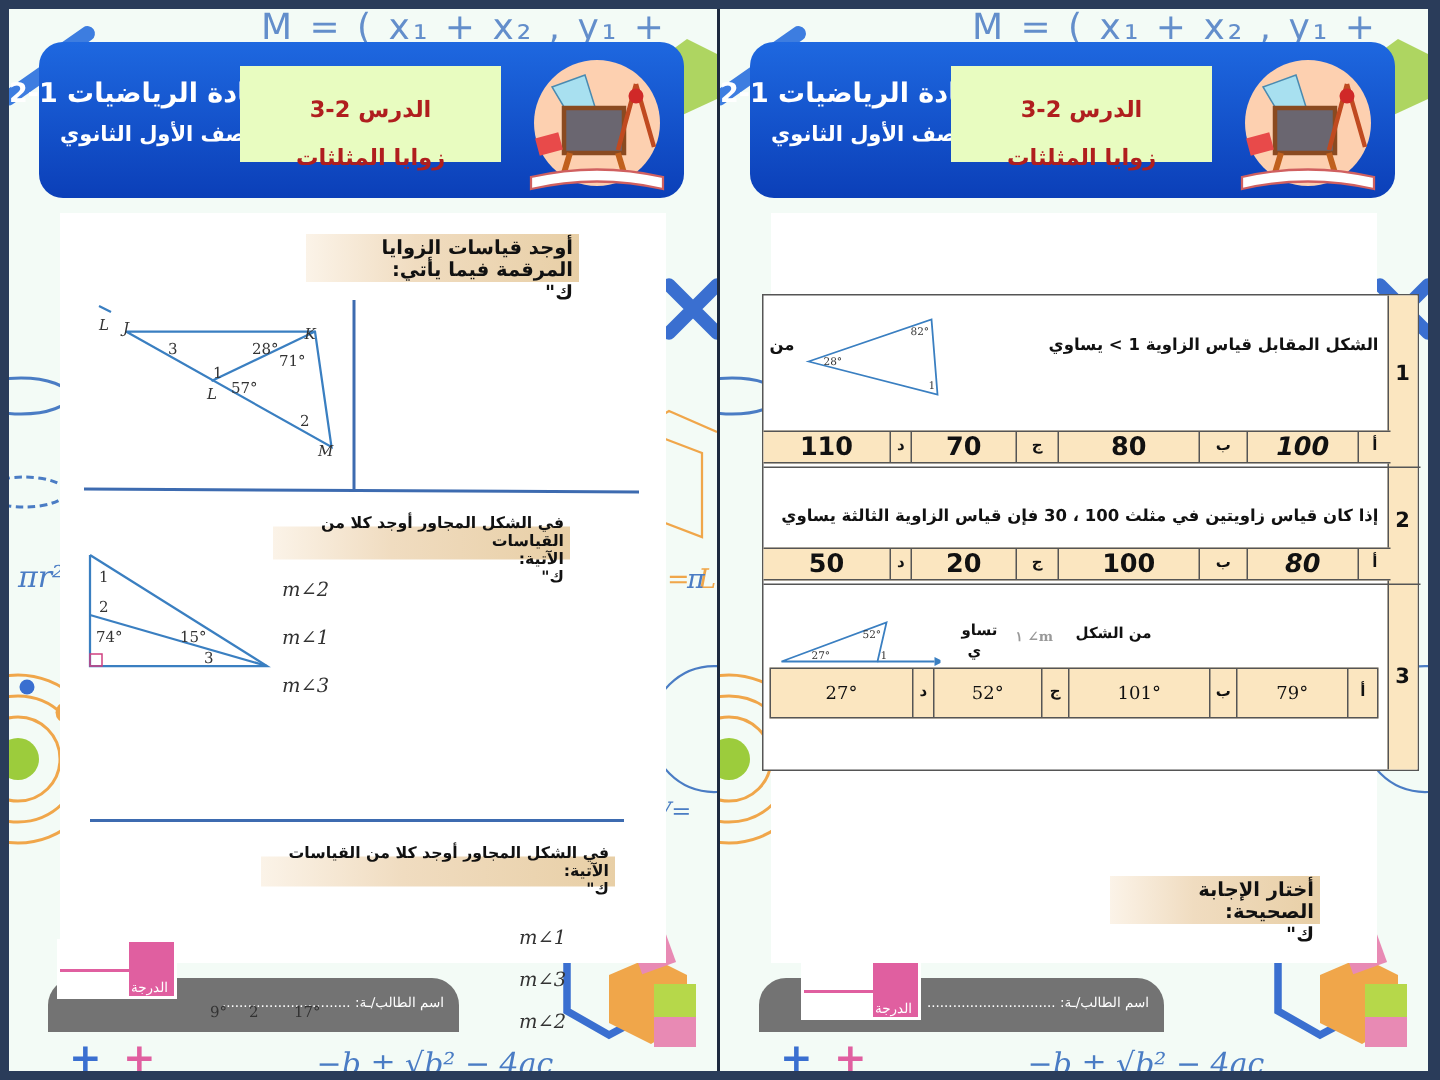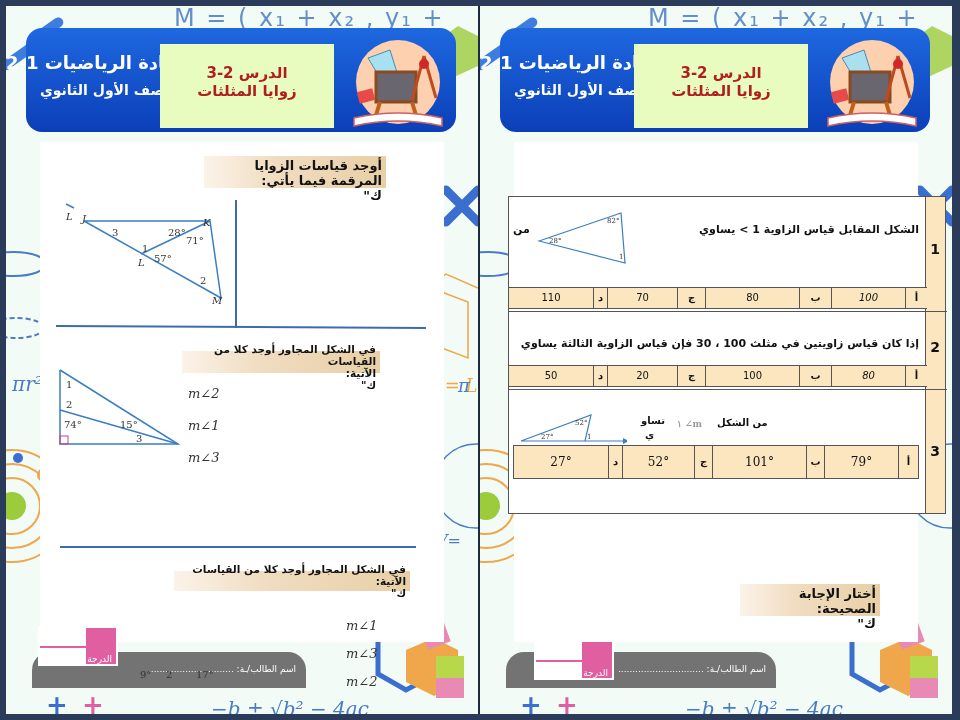--- a/index.html
+++ b/index.html
@@ -12,23 +12,23 @@
 
     
     .bg-formula { position: absolute; top: -2px; left: 168px; font-family: "DejaVu Sans", sans-serif; font-size: 24px; color: #4a7cc4; opacity: .85; letter-spacing: 2px; }
     .bg-stripe { position: absolute; height: 10px; border-radius: 6px; background: #3d7de0; transform: rotate(-35deg); }
     .bg-hex { position: absolute; }
 
     
     .header { position: absolute; top: 22px; left: 20px; width: 430px; height: 104px; background: linear-gradient(180deg,#1e68e0 0%,#0b3fb8 100%); border-radius: 16px; }
     .header-title { position: absolute; top: 24px; left: 0; width: 150px; text-align: left; padding-left: 6px; color: #fff; font-weight: bold; font-size: 18px; direction: rtl; white-space: nowrap; }
     .header-sub { position: absolute; top: 54px; left: 14px; color: #fff; font-weight: bold; font-size: 14px; direction: rtl; white-space: nowrap; }
-    .lesson-box { position: absolute; top: 16px; left: 134px; width: 174px; height: 84px; background: #e8fcc0; text-align: center; direction: rtl; }
+    .lesson-box { position: absolute; top: 16px; left: 134px; width: 174px; height: 64px; background: #e8fcc0; text-align: center; direction: rtl; }
     .lesson-num { margin-top: 20px; font-weight: bold; font-size: 15px; color: #b01e1e; }
-    .lesson-name { margin-top: 0; font-weight: bold; font-size: 15px; color: #b01e1e; }
+    .lesson-name { margin-top: 14px; font-weight: bold; font-size: 15px; color: #b01e1e; }
     .logo { position: absolute; top: 10px; right: 10px; width: 96px; height: 92px; }
 
     
     .content { position: absolute; top: 136px; left: 34px; width: 404px; height: 500px; background: #fff; }
 
     .task-banner { position: absolute; height: 32px; background: linear-gradient(270deg,#e8cfa6 0%,#f0dcc0 60%,#fbf3e8 100%); direction: rtl; text-align: right; font-weight: bold; font-size: 13px; color: #111; line-height: 15px; padding: 2px 4px 0 0; }
     .task-banner.small { font-size: 10.5px; line-height: 12px; }
 
     .math-label { position: absolute; font-family: "DejaVu Serif", serif; font-style: italic; font-size: 13px; color: #333; }
     .diagram-label { font-family: "DejaVu Serif", serif; font-size: 10px; fill: #333; }
@@ -42,21 +42,21 @@
 
     
     .mcq { position: absolute; top: 190px; left: 28px; width: 438px; height: 318px; background: #fff; border: 1px solid #555; }
     .q-numcol { position: absolute; right: 0; top: 0; width: 20px; height: 100%; background: #fbe6c0; border-left: 1px solid #555; }
     .q-num { position: absolute; right: 0; width: 20px; text-align: center; font-weight: bold; font-size: 14px; color: #111; }
     .q-sep { position: absolute; left: 0; width: 438px; height: 1px; background: #555; }
     .q-text { position: absolute; direction: rtl; font-weight: bold; font-size: 11px; color: #111; white-space: nowrap; }
     .opt-row { position: absolute; display: flex; flex-direction: row-reverse; height: 22px; border-top: 1px solid #555; border-bottom: 1px solid #555; background: #fbe6c0; }
     .opt-row.boxed { border: 1px solid #555; height: 34px; }
     .opt-letter { width: 22px; border-left: 1px solid #555; text-align: center; font-size: 10px; font-weight: bold; line-height: 20px; color: #111; }
-    .opt-val { border-left: 1px solid #555; text-align: center; font-weight: normal; font-size: 10px; line-height: 20px; color: #111; }
+    .opt-val { border-left: 1px solid #555; text-align: center; font-weight: bold; font-size: 17px; line-height: 20px; color: #111; }
     .opt-row.boxed .opt-letter { line-height: 32px; }
     .opt-row.boxed .opt-val { line-height: 32px; font-weight: normal; font-family: "DejaVu Serif", serif; font-size: 12px; }
     .opt-val.italic { font-style: italic; }
     .opt-row .opt-val:last-child, .opt-row .opt-letter:last-child { border-left: none; }
   </style>
 </head>
 <body>
 
 <div class="frame">
 

